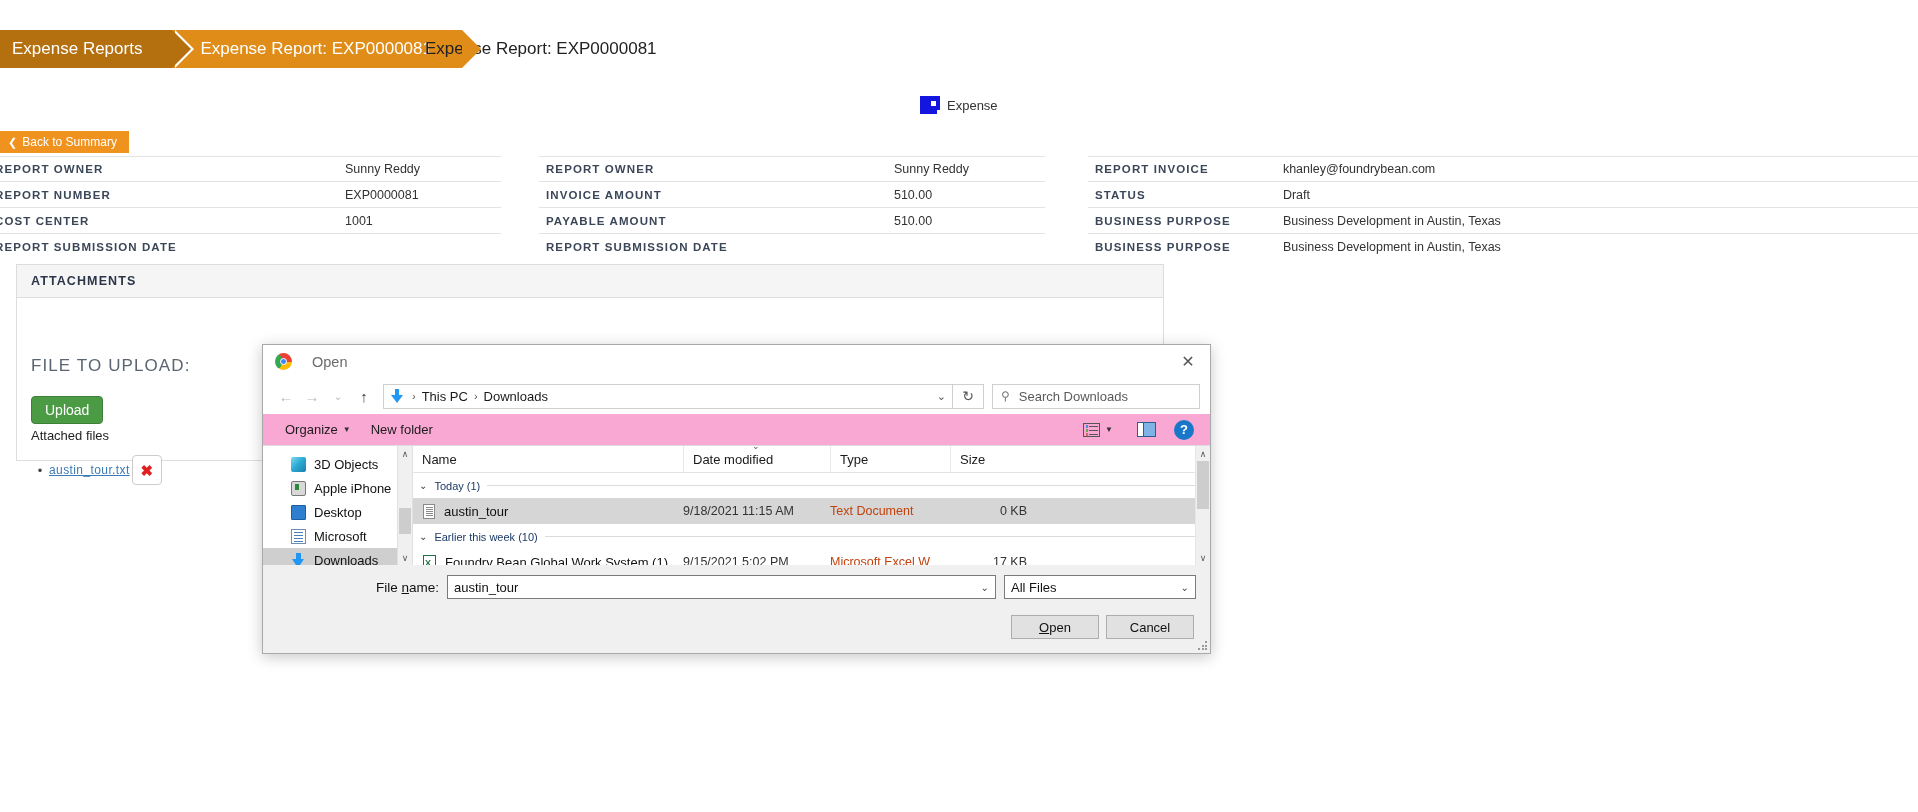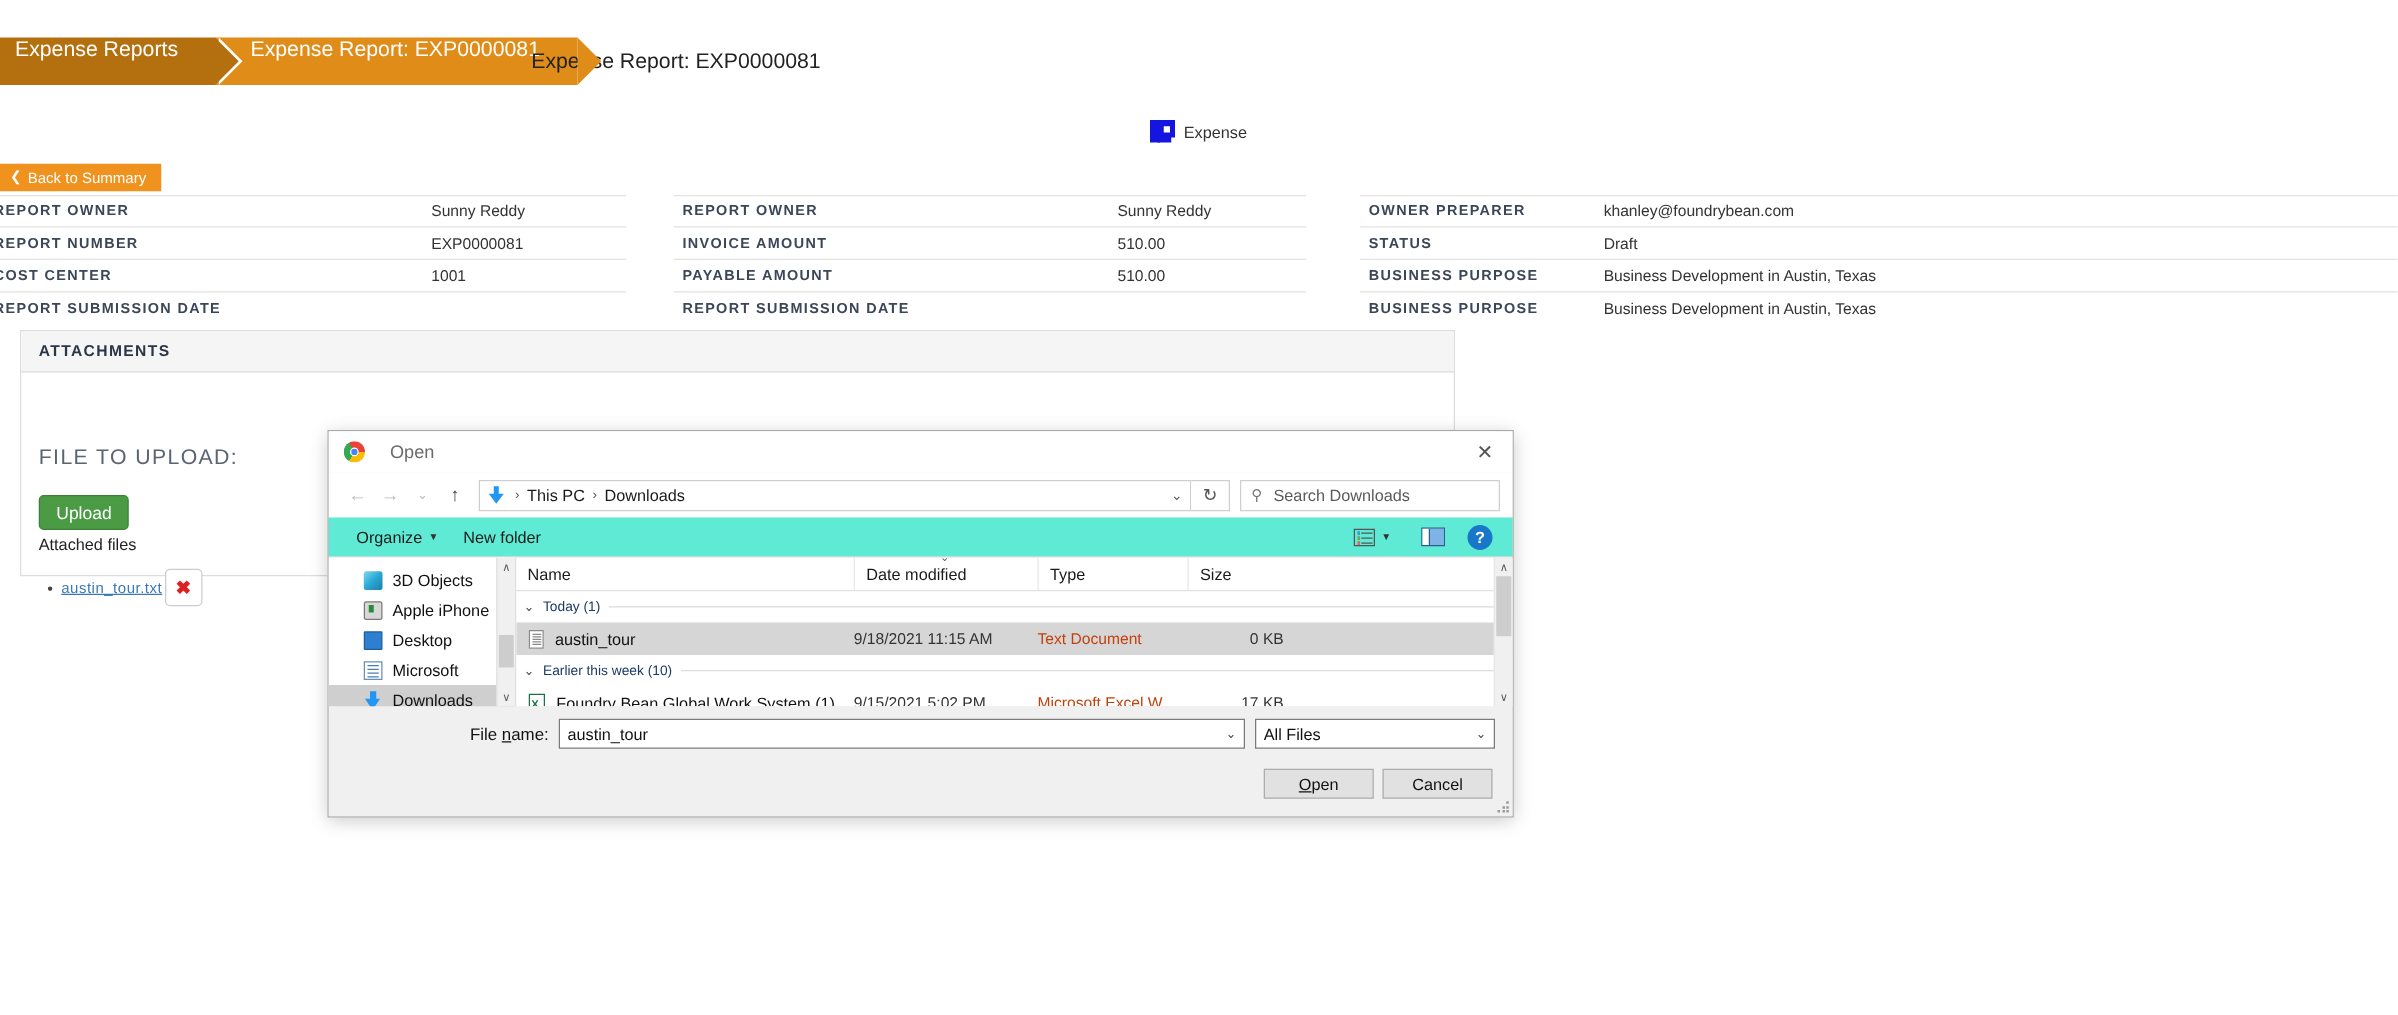--- a/index.html
+++ b/index.html
@@ -6,21 +6,21 @@
   html, body {
     margin: 0; padding: 0;
     width: 1918px; height: 812px;
     background: #ffffff;
     font-family: "Liberation Sans", sans-serif;
     overflow: hidden;
   }
 
   
   .crumbs { position: absolute; left: 0; top: 30px; height: 38px; display: flex; align-items: stretch; }
-  .crumb { position: relative; display: flex; color: #fff; font-size: 17px;
+  .crumb { position: relative; display: flex; align-items: center; color: #fff; font-size: 17px;
            padding: 0 30px 0 14px; white-space: nowrap; }
   .crumb.c1 { background: #b4700f; padding-left: 12px; }
   .crumb.c2 { background: #e08c18; padding-left: 28px; }
   .crumb.c1::after, .crumb.c2::after {
     content: ""; position: absolute; right: -19px; top: 0; width: 0; height: 0;
     border-top: 19px solid transparent; border-bottom: 19px solid transparent;
     z-index: 2;
   }
   .crumb.c1::after { border-left: 19px solid #b4700f; }
   .crumb.c2::after { border-left: 19px solid #e08c18; }
@@ -120,21 +120,21 @@
   .crumb-txt { font-size: 13px; color: #1a1a1a; }
   .addr-chev { margin-left: auto; color: #555; font-size: 11px; cursor: pointer; }
   .refresh-btn { width: 31px; height: 25px; border: 1px solid #cfcfcf; border-left: none;
                  background: #fff; display: flex; align-items: center; justify-content: center;
                  color: #555; font-size: 14px; cursor: pointer; }
   .search-box { width: 208px; height: 25px; border: 1px solid #cfcfcf; background: #fff;
                 display: flex; align-items: center; padding: 0 8px; margin-left: 8px; gap: 9px; }
   .search-ico { color: #777; font-size: 12px; }
   .search-ph { font-size: 13px; color: #5a5a5a; }
 
-  .tool-row { height: 32px; background: #5eead4; border-bottom: 1px solid #dcdcdc;
+  .tool-row { height: 32px; background: #f9a8d4; border-bottom: 1px solid #dcdcdc;
               display: flex; align-items: center; padding: 0 12px; }
   .tool-btn { font-size: 13px; color: #1b1b1b; display: flex; align-items: center; gap: 5px;
               padding: 0 10px; height: 100%; cursor: pointer; }
   .tool-caret { font-size: 8px; color: #333; }
   .tool-right { margin-left: auto; display: flex; align-items: center; gap: 4px; }
   .view-ico { width: 17px; height: 14px; border: 1px solid #555; position: relative; }
   .view-ico i { position: absolute; left: 5px; width: 9px; height: 1.5px; background: #555; }
   .view-ico i:nth-child(1) { top: 2px; }
   .view-ico i:nth-child(2) { top: 6px; }
   .view-ico i:nth-child(3) { top: 10px; }
@@ -298,21 +298,21 @@
       <span class="info-value">510.00</span>
     </div>
     <div class="info-row" style="border-bottom:none">
       <span class="info-label">REPORT SUBMISSION DATE</span>
       <span class="info-value"></span>
     </div>
   </div>
 
   <div class="info-col col3">
     <div class="info-row first">
-      <span class="info-label">OWNER PREPARER</span>
+      <span class="info-label">REPORT INVOICE</span>
       <span class="info-value">khanley@foundrybean.com</span>
     </div>
     <div class="info-row">
       <span class="info-label">STATUS</span>
       <span class="info-value">Draft</span>
     </div>
     <div class="info-row">
       <span class="info-label">BUSINESS PURPOSE</span>
       <span class="info-value">Business Development in Austin, Texas</span>
     </div>

